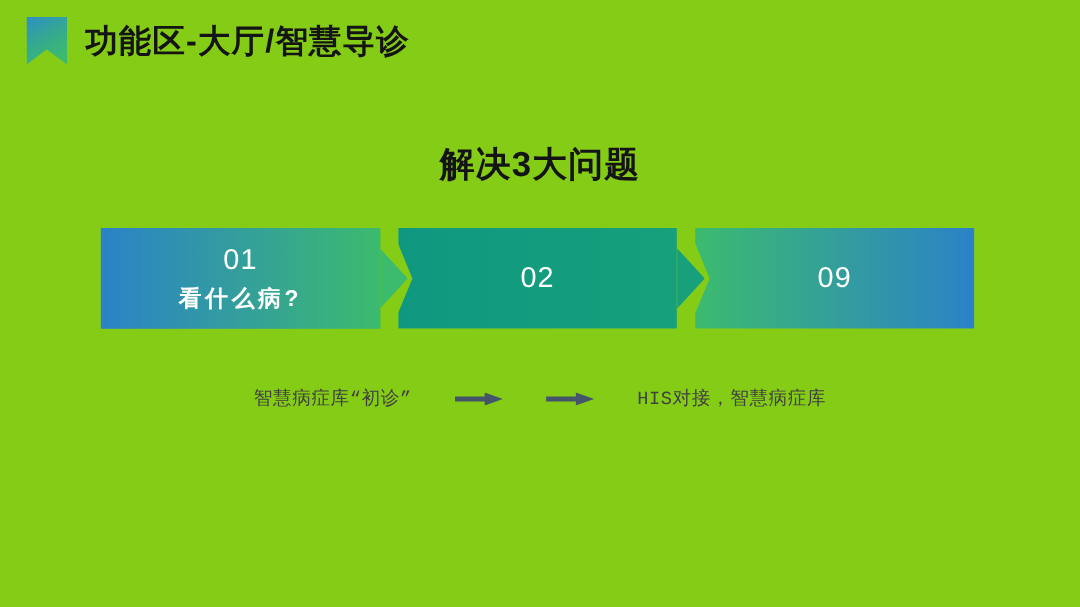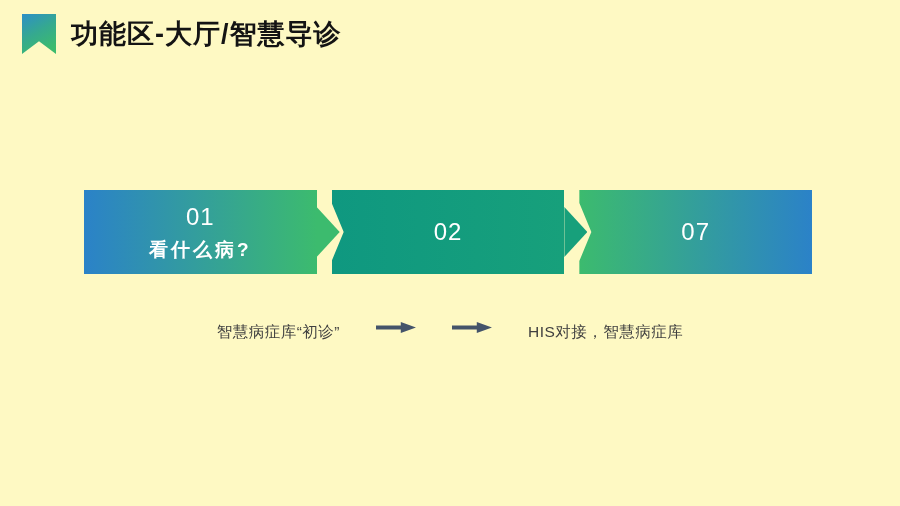--- a/index.html
+++ b/index.html
@@ -3,21 +3,21 @@
 <meta charset="utf-8">
 <style>
   * { margin: 0; padding: 0; box-sizing: border-box; }
   html, body { background: #ffffff; }
   body { font-family: "Liberation Sans", "DejaVu Sans", sans-serif; }
 
   .slide {
     position: relative;
     width: 900px;
     height: 506px;
-    background: #fef9c3;
+    background: #84cc16;
     overflow: hidden;
   }
 
   
   .header {
     position: absolute;
     top: 14px;
     left: 22px;
     display: flex;
     align-items: center;
@@ -113,22 +113,24 @@
   .step-2 .step-arrow { background: #17a07b; }
   .step-3 .step-body { background: linear-gradient(90deg, #3cbb6e, #2b82c8); }
 
   
   .flow {
     position: absolute;
     top: 322px;
     left: 0;
     width: 100%;
     display: flex;
+    align-items: center;
     justify-content: center;
     column-gap: 36px;
+    font-family: Liberation Mono, monospace;
   }
   .flow-label {
     font-size: 15.5px;
     color: #404040;
     letter-spacing: 0.5px;
     white-space: nowrap;
   }
   .flow-arrow {
     width: 40px;
     height: 11px;
@@ -140,41 +142,42 @@
 </head>
 <body>
 
 <div class="slide">
 
   <div class="header">
     <div class="logo"></div>
     <div class="page-title">功能区-大厅/智慧导诊</div>
   </div>
 
+  <div class="section-heading">解决3大问题</div>
 
   <div class="steps">
 
     <div class="step step-1">
       <div class="step-body" style="background: linear-gradient(90deg, rgb(43, 130, 200), rgb(60, 187, 110));">
         <div class="step-number">01</div>
         <div class="step-label">看什么病?</div>
       </div>
       <div class="step-arrow" style="background: rgb(60, 187, 110);"></div>
     </div>
 
     <div class="step step-2 has-notch">
       <div class="step-body" style="background: linear-gradient(90deg, rgb(15, 152, 128), rgb(23, 160, 123));">
         <div class="step-number">02</div>
       </div>
       <div class="step-arrow" style="background: rgb(23, 160, 123);"></div>
     </div>
 
     <div class="step step-3 has-notch">
       <div class="step-body" style="background: linear-gradient(90deg, rgb(60, 187, 110), rgb(43, 130, 200));">
-        <div class="step-number">07</div>
+        <div class="step-number">09</div>
       </div>
     </div>
 
   </div>
 
   <div class="flow">
     <span class="flow-label">智慧病症库“初诊”</span>
     <span class="flow-arrow" style="background: rgb(68, 84, 106);"></span>
     <span class="flow-arrow" style="background: rgb(68, 84, 106);"></span>
     <span class="flow-label">HIS对接，智慧病症库</span>

